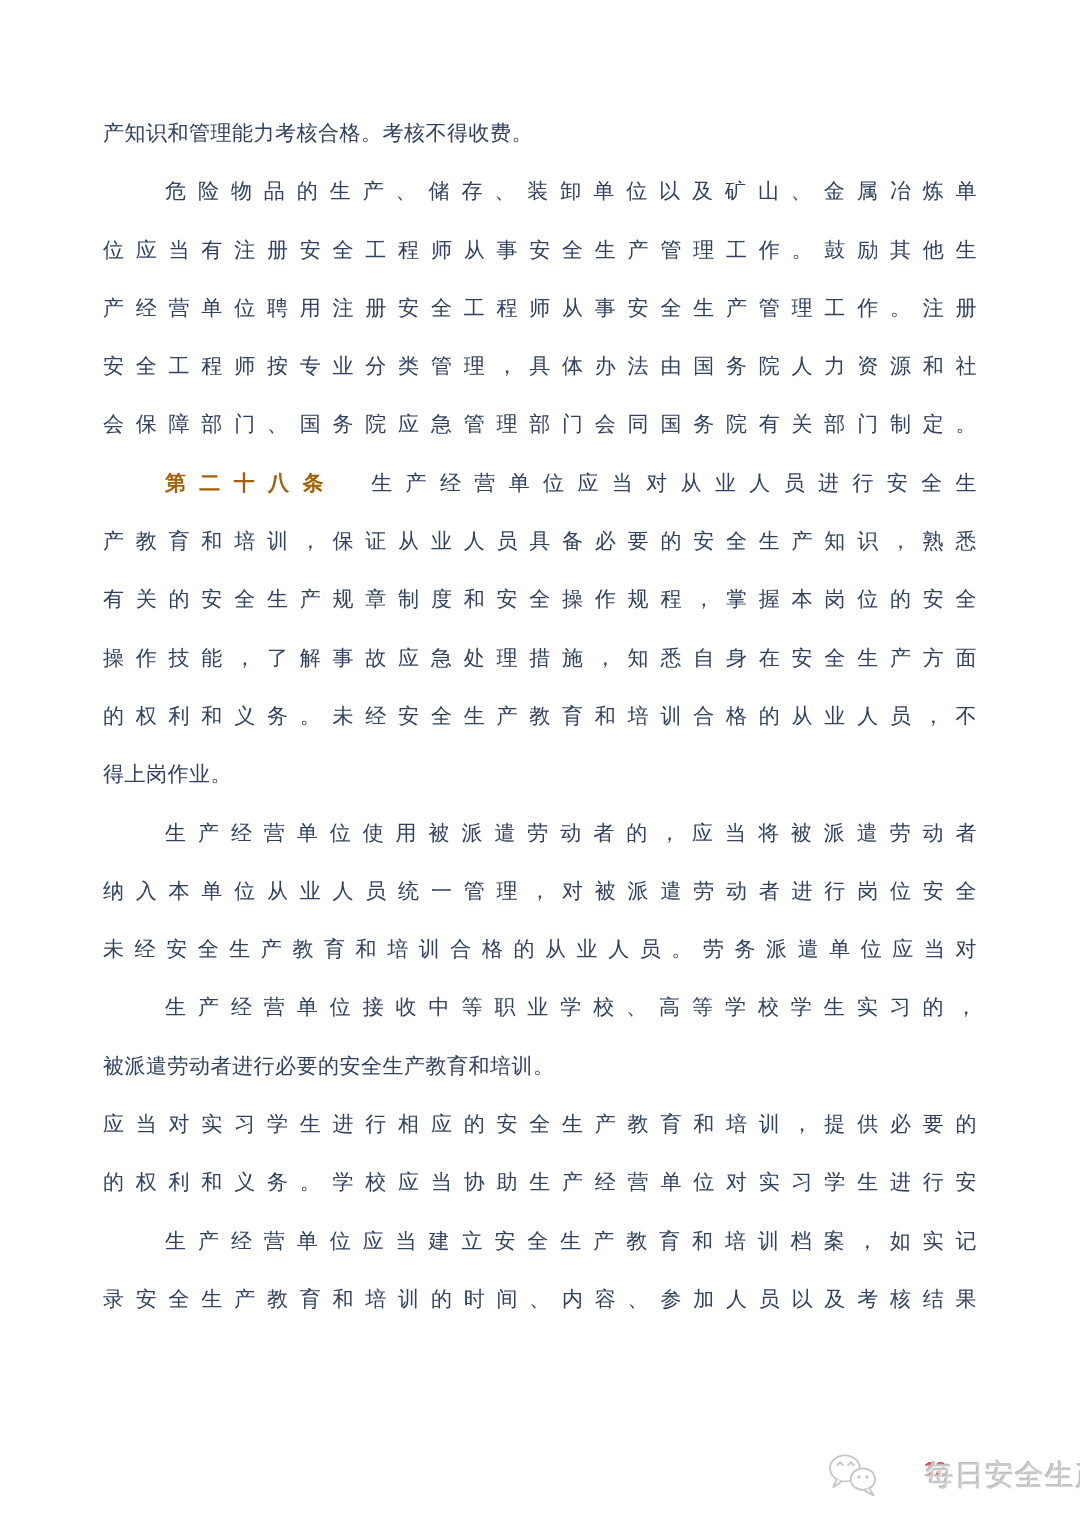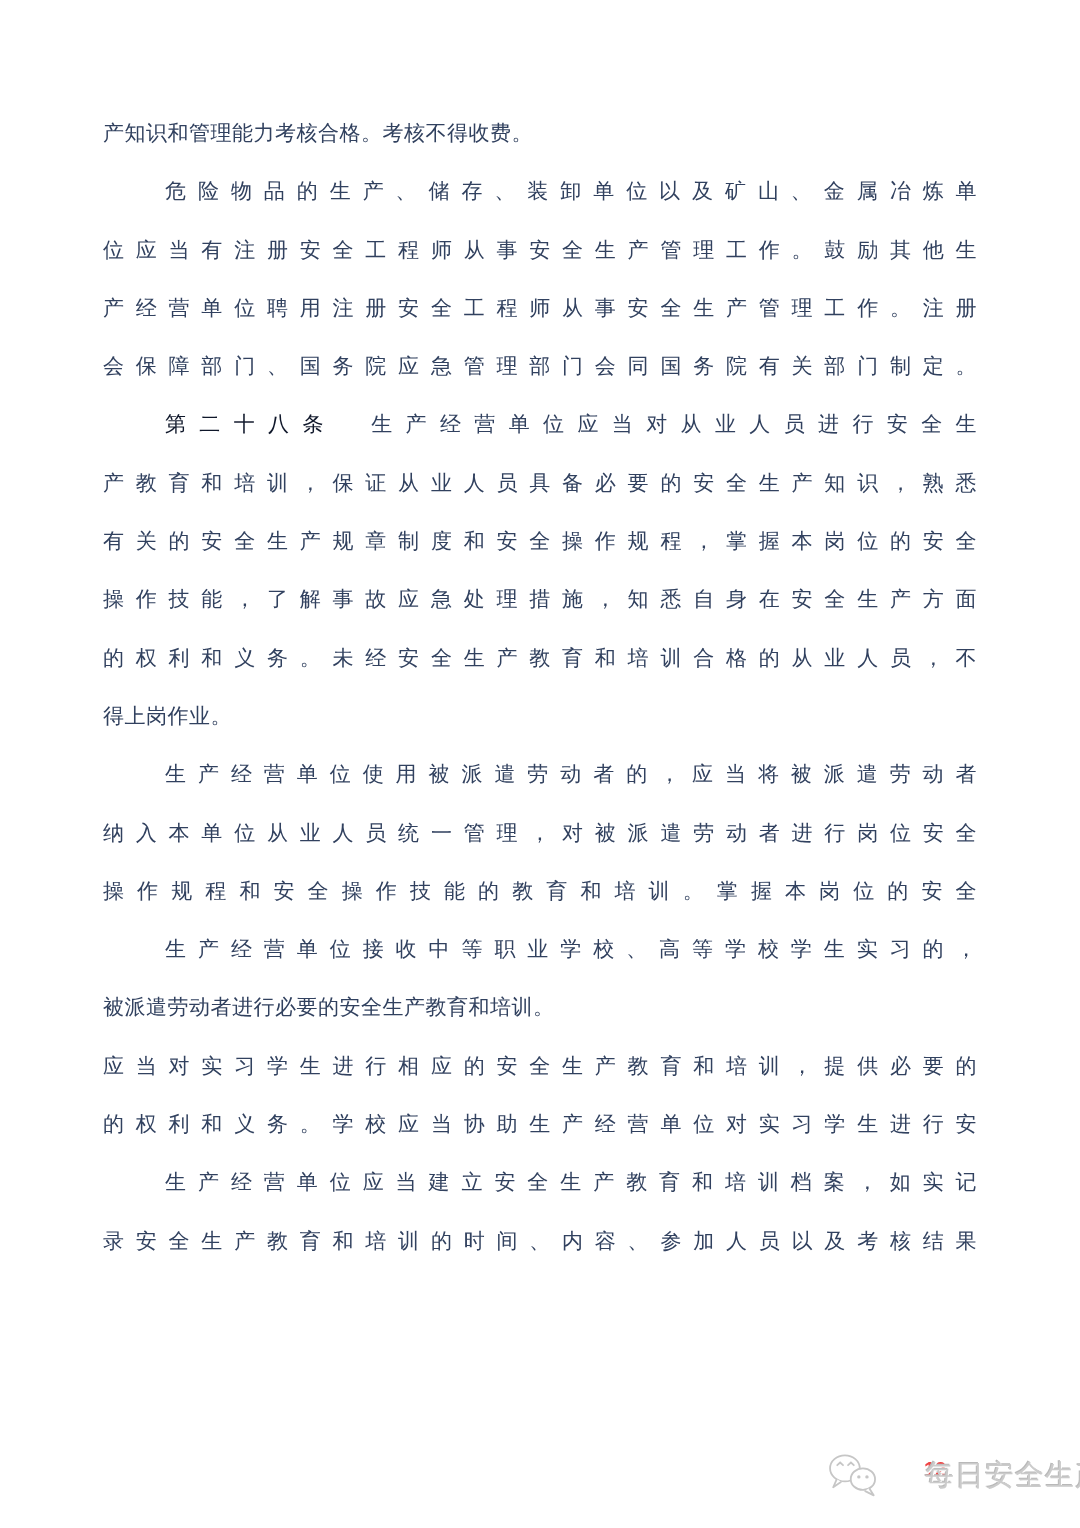--- a/index.html
+++ b/index.html
@@ -30,22 +30,22 @@
     letter-spacing: 0.5px;
   }
   .line.justify {
     text-align: justify;
     text-align-last: justify;
   }
   .line.indent {
     text-indent: 62px;
   }
   .seg.bold {
-    font-weight: 400;
-    color: #0f172a;
+    font-weight: 700;
+    color: #a16207;
     font-family: "Liberation Sans", sans-serif;
   }
   .footer-watermark {
     position: absolute;
     left: 826px;
     top: 1452px;
     display: flex;
     align-items: center;
     gap: 9px;
     z-index: 3;
@@ -74,30 +74,31 @@
   }
 </style>
 </head>
 <body>
 
 <div class="text-block">
     <div class="line"><span class="seg">产知识和管理能力考核合格。考核不得收费。</span></div>
     <div class="line indent justify"><span class="seg">危险物品的生产、储存、装卸单位以及矿山、金属冶炼单</span></div>
     <div class="line justify"><span class="seg">位应当有注册安全工程师从事安全生产管理工作。鼓励其他生</span></div>
     <div class="line justify"><span class="seg">产经营单位聘用注册安全工程师从事安全生产管理工作。注册</span></div>
+    <div class="line justify"><span class="seg">安全工程师按专业分类管理，具体办法由国务院人力资源和社</span></div>
     <div class="line justify"><span class="seg">会保障部门、国务院应急管理部门会同国务院有关部门制定。</span></div>
     <div class="line indent justify"><span class="seg bold">第二十八条</span><span class="seg">　生产经营单位应当对从业人员进行安全生</span></div>
     <div class="line justify"><span class="seg">产教育和培训，保证从业人员具备必要的安全生产知识，熟悉</span></div>
     <div class="line justify"><span class="seg">有关的安全生产规章制度和安全操作规程，掌握本岗位的安全</span></div>
     <div class="line justify"><span class="seg">操作技能，了解事故应急处理措施，知悉自身在安全生产方面</span></div>
     <div class="line justify"><span class="seg">的权利和义务。未经安全生产教育和培训合格的从业人员，不</span></div>
     <div class="line"><span class="seg">得上岗作业。</span></div>
     <div class="line indent justify"><span class="seg">生产经营单位使用被派遣劳动者的，应当将被派遣劳动者</span></div>
     <div class="line justify"><span class="seg">纳入本单位从业人员统一管理，对被派遣劳动者进行岗位安全</span></div>
-    <div class="line justify"><span class="seg">操作规程和安全操作技能的教育和培训。掌握本岗位的安全</span></div>
+    <div class="line justify"><span class="seg">未经安全生产教育和培训合格的从业人员。劳务派遣单位应当对</span></div>
     <div class="line indent justify"><span class="seg">生产经营单位接收中等职业学校、高等学校学生实习的，</span></div>
     <div class="line"><span class="seg">被派遣劳动者进行必要的安全生产教育和培训。</span></div>
     <div class="line justify"><span class="seg">应当对实习学生进行相应的安全生产教育和培训，提供必要的</span></div>
     <div class="line justify"><span class="seg">的权利和义务。学校应当协助生产经营单位对实习学生进行安</span></div>
     <div class="line indent justify"><span class="seg">生产经营单位应当建立安全生产教育和培训档案，如实记</span></div>
     <div class="line justify"><span class="seg">录安全生产教育和培训的时间、内容、参加人员以及考核结果</span></div>
   </div>
 
 <div class="page-number">12</div>
 

